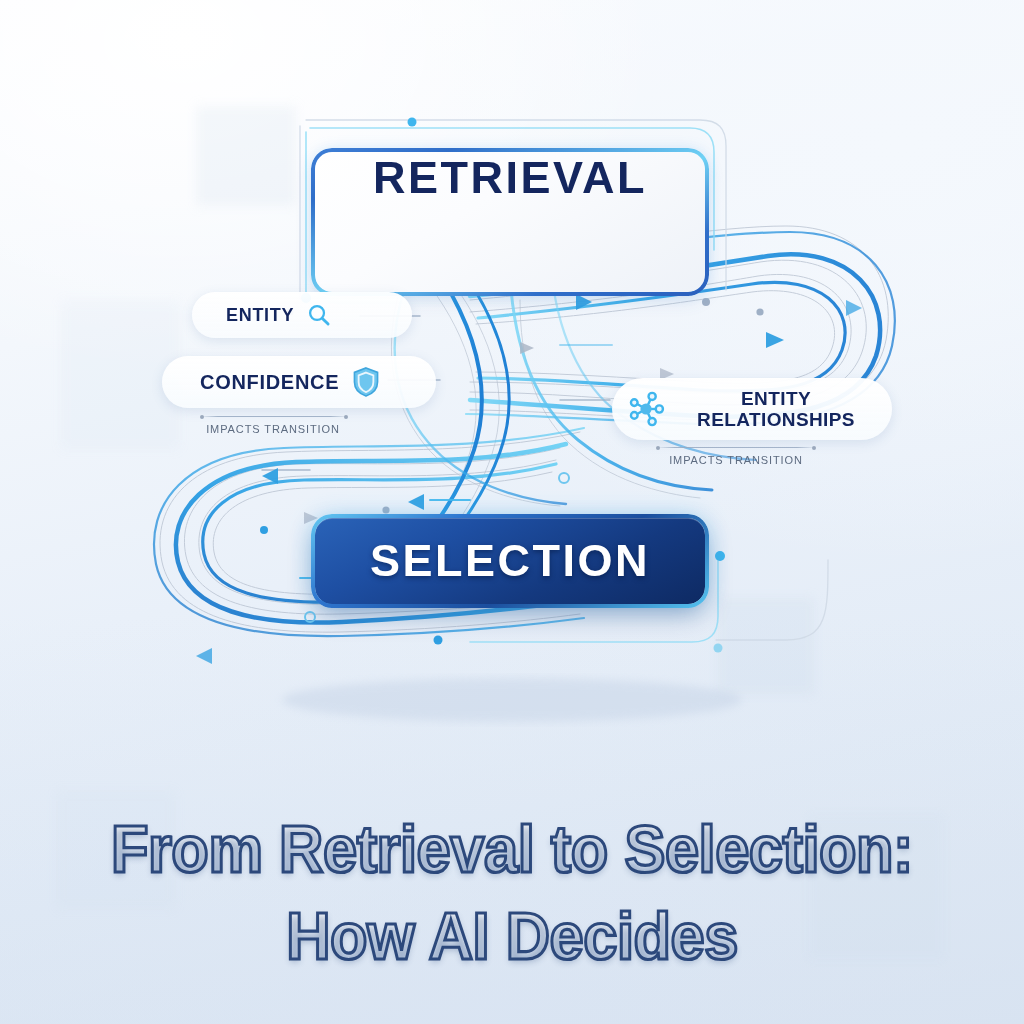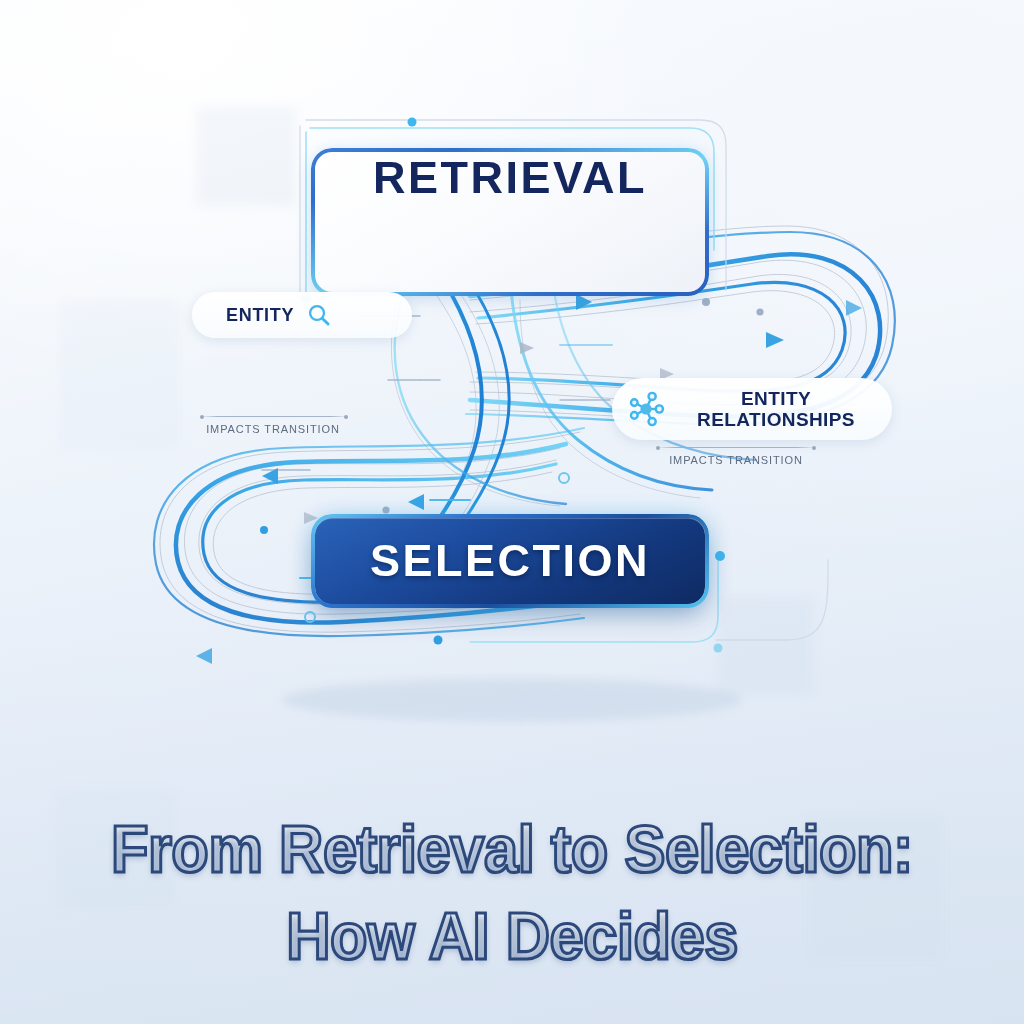--- a/index.html
+++ b/index.html
@@ -237,20 +237,27 @@
   </div>
 
   <div class="pill" id="pill-clarity">
     <span class="pill-label">ENTITY</span>
     <svg width="26" height="26" viewBox="0 0 24 24">
       <circle cx="10.2" cy="10.2" r="6.4" fill="none" stroke="#3fb6ee" stroke-width="2.1"></circle>
       <line x1="14.9" y1="14.9" x2="20.4" y2="20.4" stroke="#3fb6ee" stroke-width="2.6" stroke-linecap="round"></line>
     </svg>
   </div>
 
+  <div class="pill" id="pill-confidence">
+    <span class="pill-label">CONFIDENCE</span>
+    <svg width="30" height="32" viewBox="0 0 24 26">
+      <path d="M12 1.6 L21.4 5.2 V13 C21.4 18.6 17.2 22.6 12 24.4 C6.8 22.6 2.6 18.6 2.6 13 V5.2 Z" fill="#6ec6ef" stroke="#3fa6dd" stroke-width="1.3"></path>
+      <path d="M12 5.3 L18 7.6 V13 C18 16.9 15.3 19.8 12 21.2 C8.7 19.8 6 16.9 6 13 V7.6 Z" fill="none" stroke="#eaf6fd" stroke-width="1.5"></path>
+    </svg>
+  </div>
   <div class="capline" id="capline-confidence"></div>
   <div class="cap" id="cap-confidence">IMPACTS TRANSITION</div>
 
   <div class="pill" id="pill-entity">
     <svg width="40" height="40" viewBox="0 0 30 30">
       <g stroke="#3fb6ee" stroke-width="1.8" fill="none">
         <line x1="15" y1="15" x2="19" y2="6.5"></line>
         <line x1="15" y1="15" x2="24" y2="15"></line>
         <line x1="15" y1="15" x2="19" y2="23.5"></line>
         <line x1="15" y1="15" x2="7" y2="10.5"></line>

